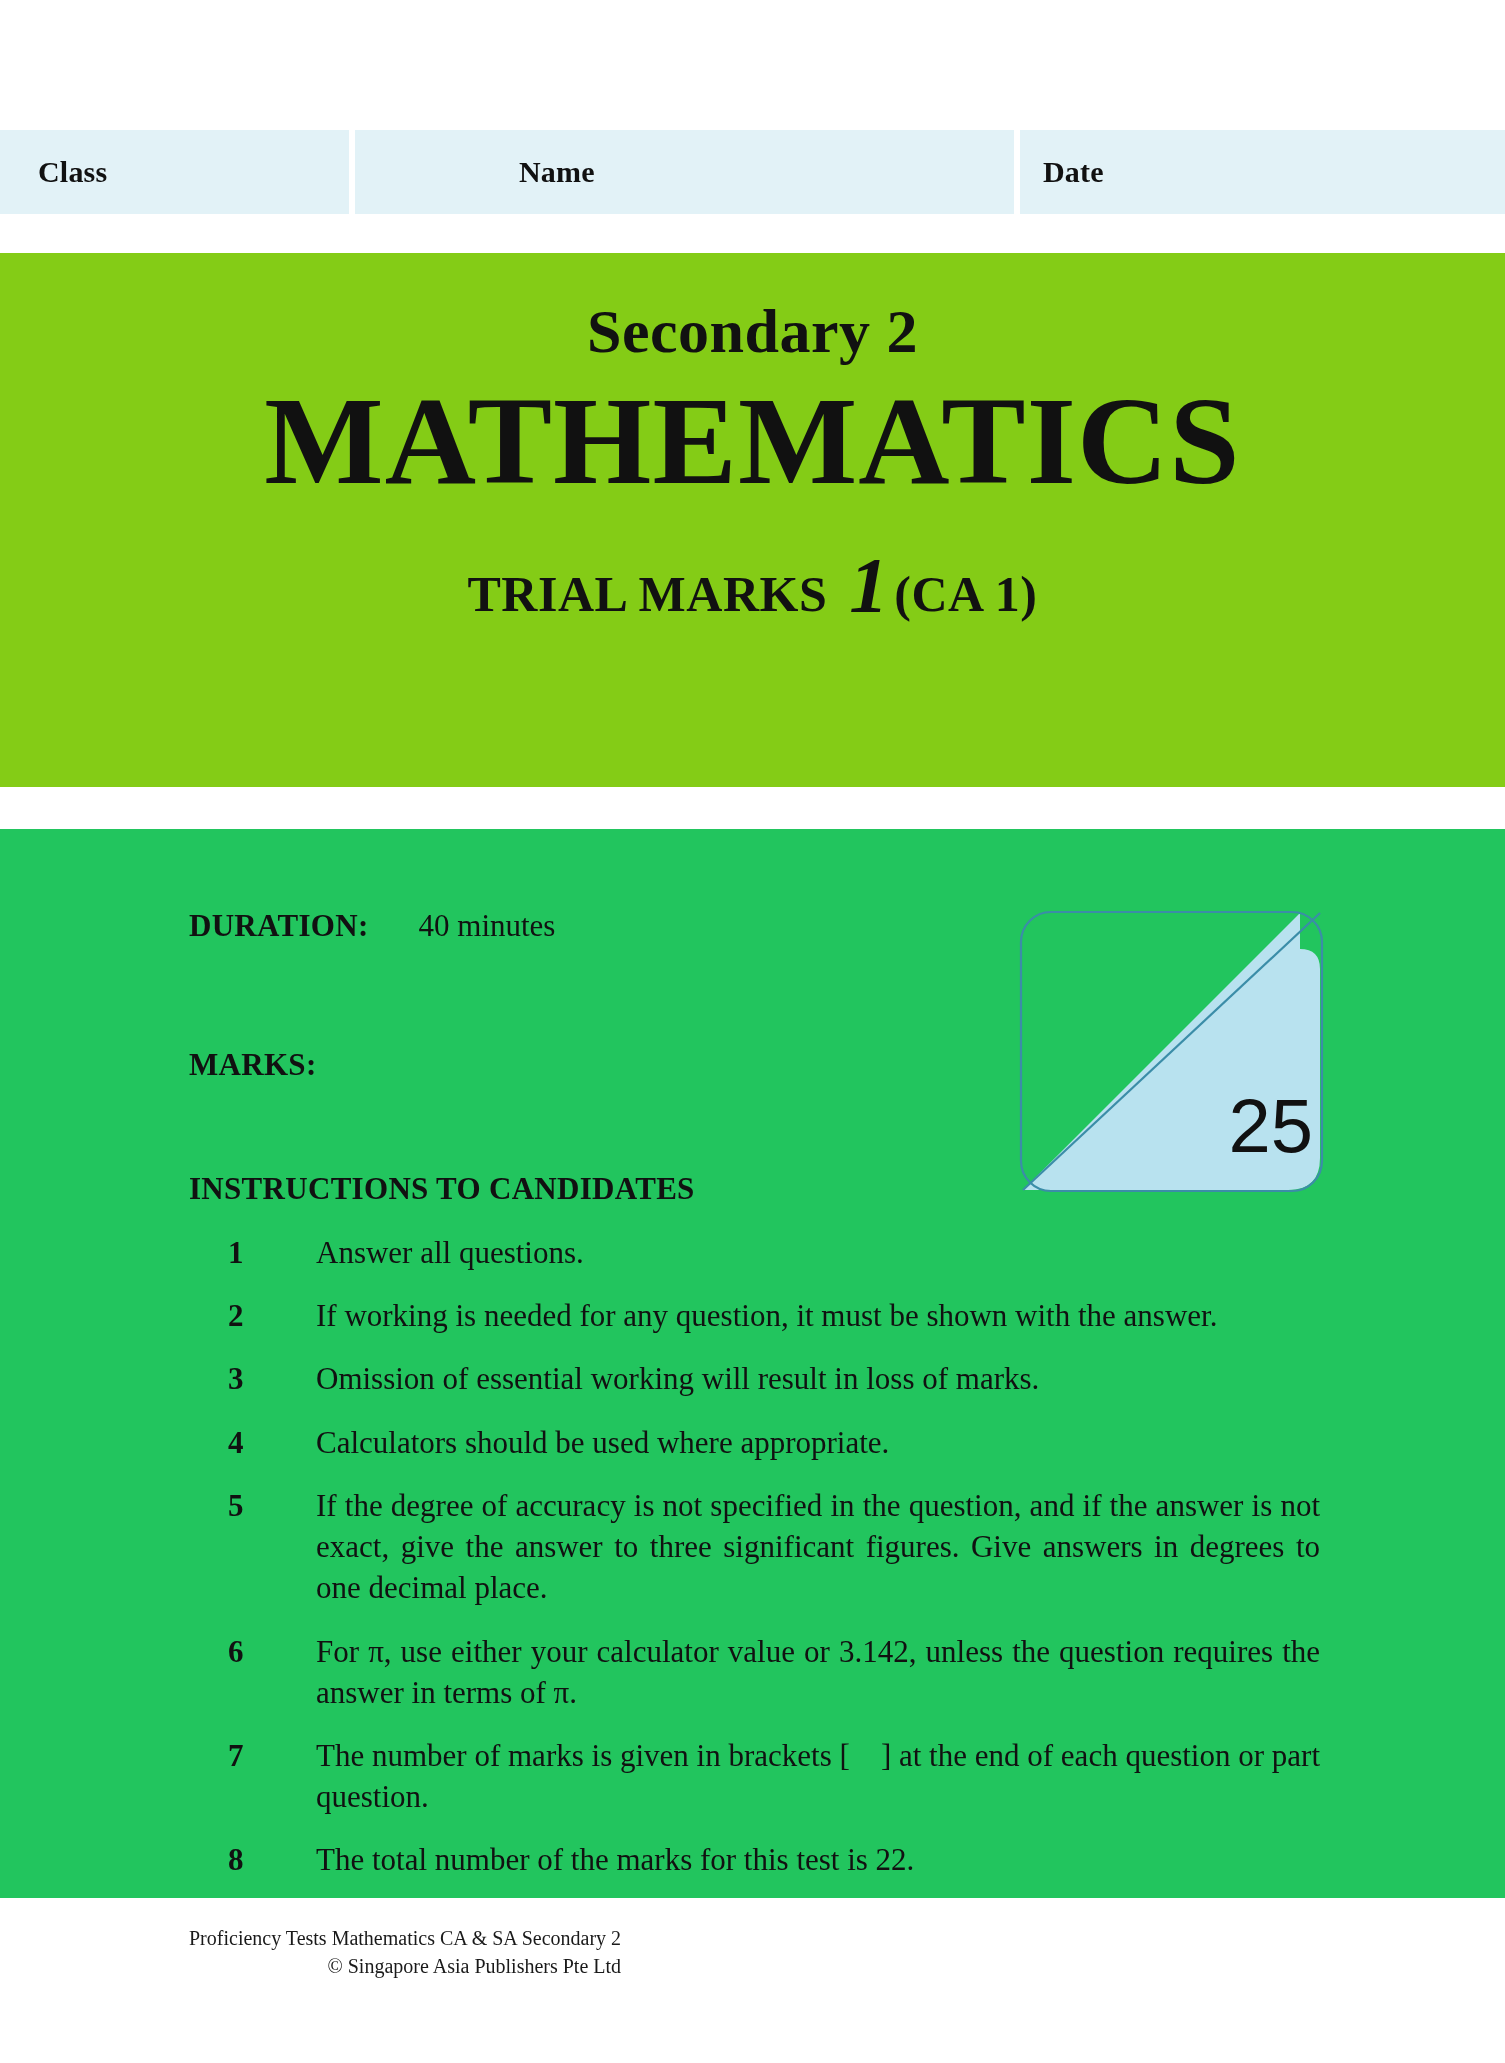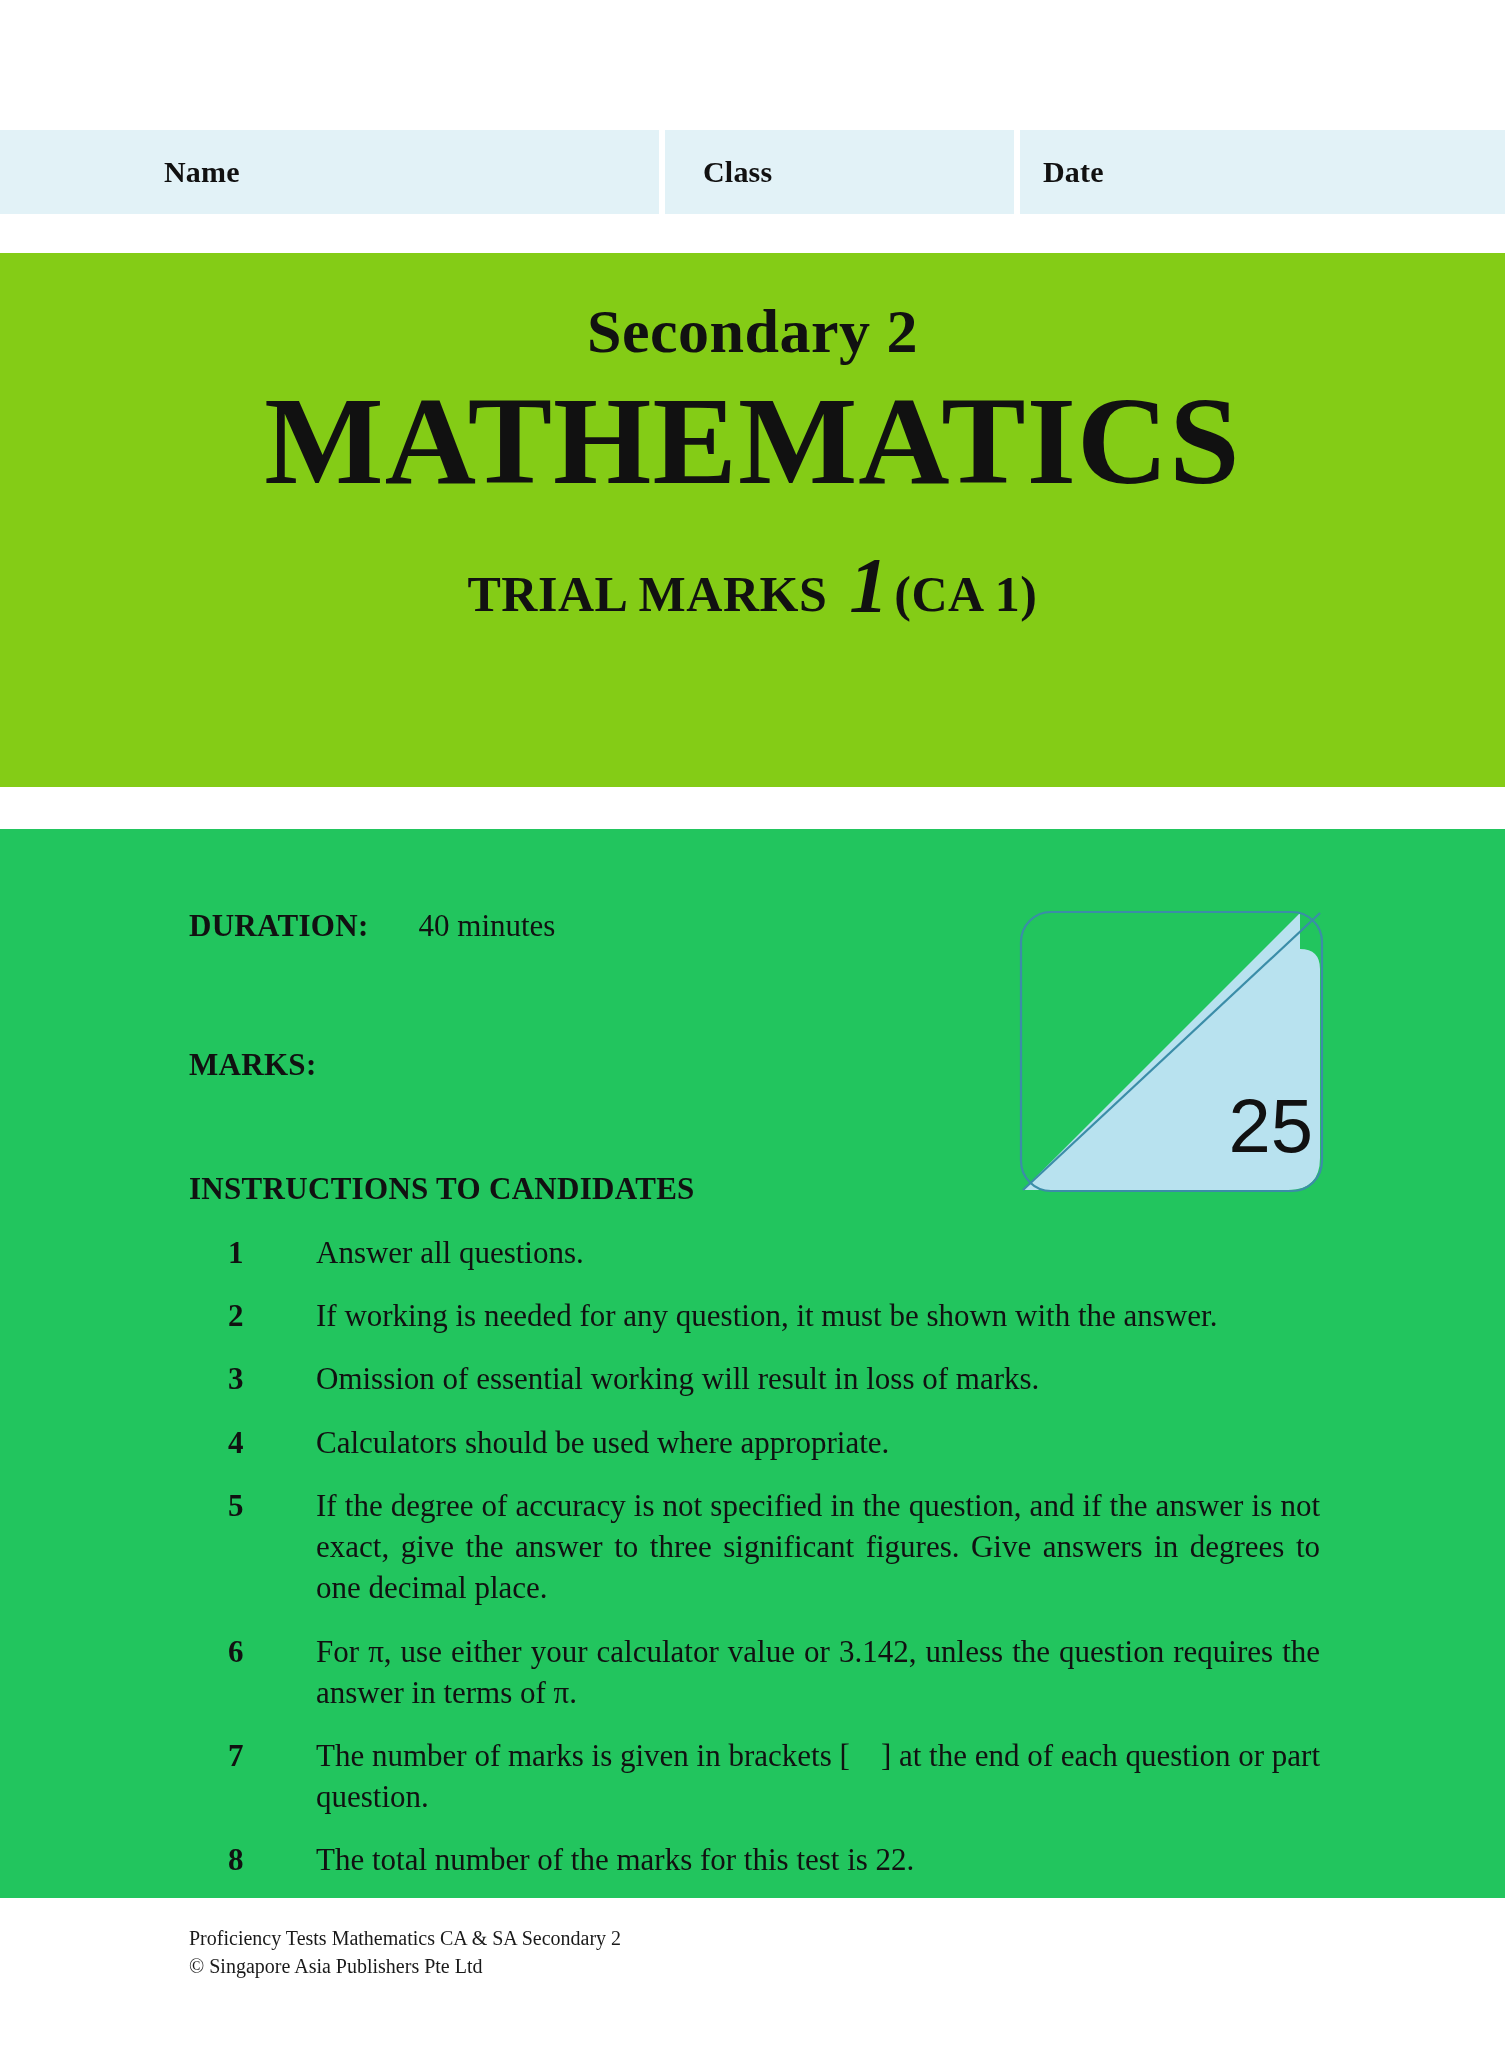--- a/index.html
+++ b/index.html
@@ -197,31 +197,31 @@
 
   
   #footer {
     position: absolute;
     left: 189px;
     top: 1925px;
     font-size: 20px;
     line-height: 1.38;
     color: #1a1a1a;
   }
-  #footer div { white-space: nowrap; }
+  #footer div { white-space: nowrap; text-align: right; }
 </style>
 </head>
 <body>
 
 <div id="student-header">
+  <div class="field-cell cell-class">
+    <span class="field-label">Class</span>
+  </div>
   <div class="field-cell cell-name">
     <span class="field-label">Name</span>
-  </div>
-  <div class="field-cell cell-class">
-    <span class="field-label">Class</span>
   </div>
   <div class="field-cell cell-date">
     <span class="field-label">Date</span>
   </div>
 </div>
 
 <div id="title-band">
   <div id="title-level">Secondary 2</div>
   <div id="title-subject">MATHEMATICS</div>
   <div id="title-testline">

